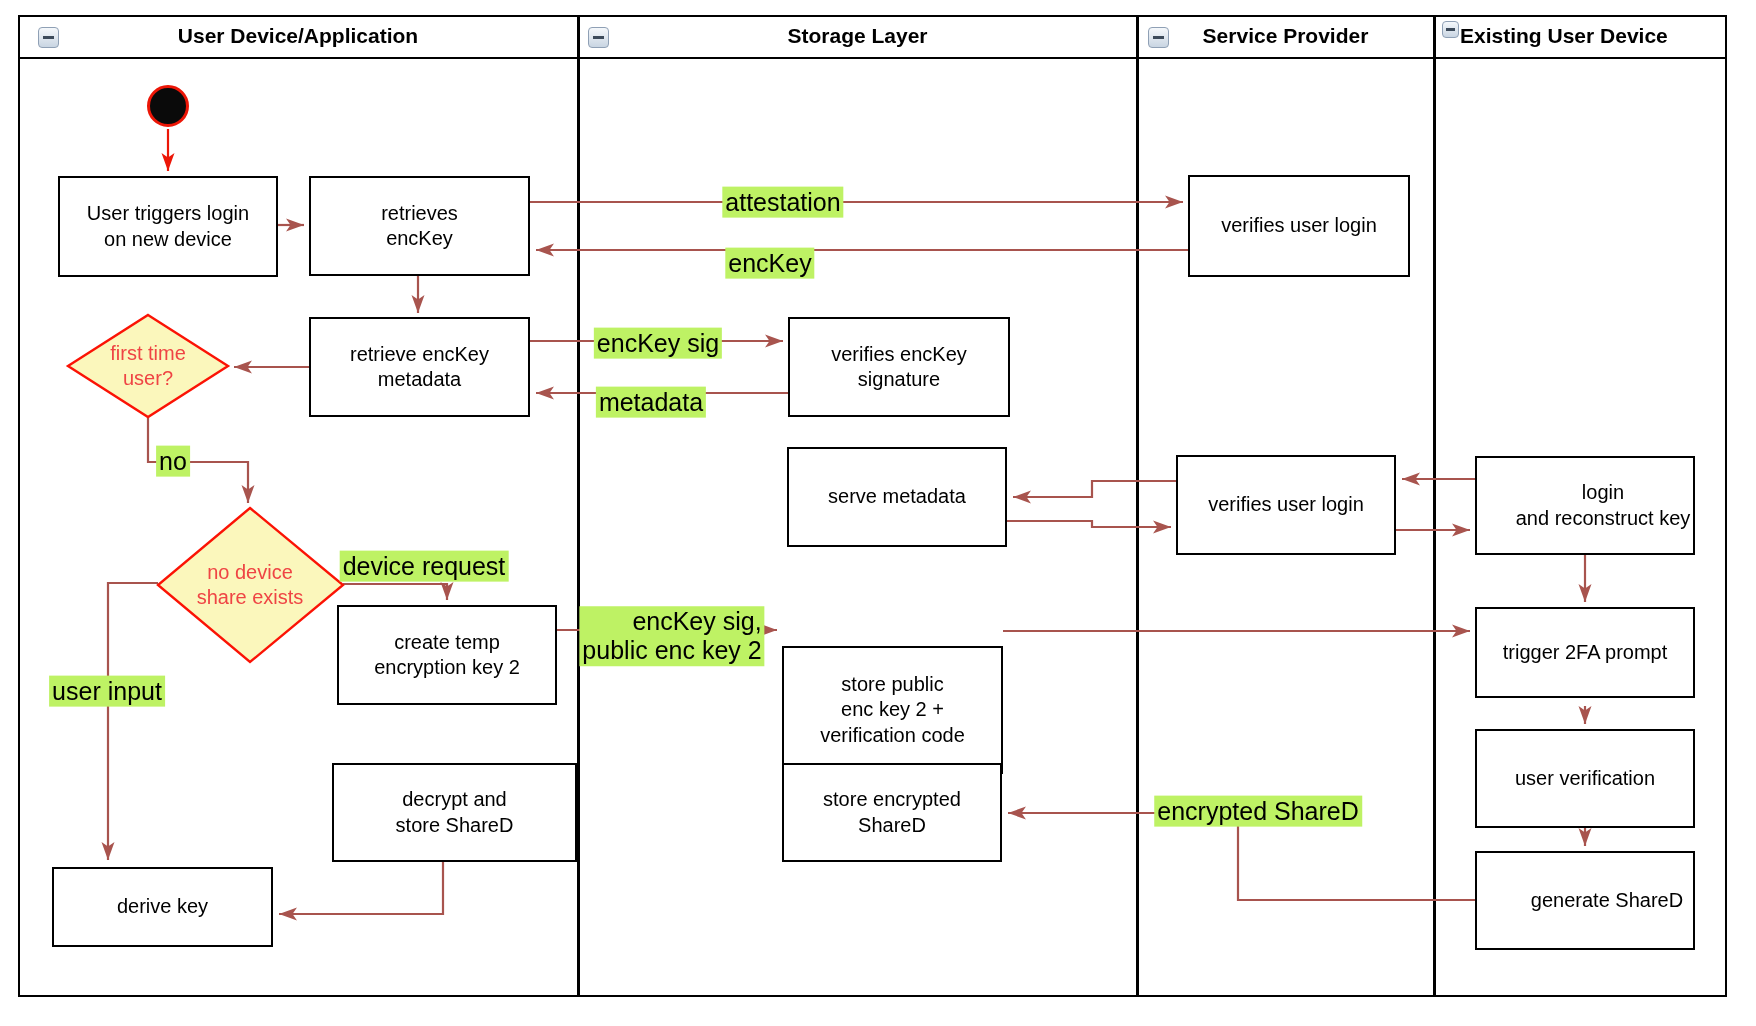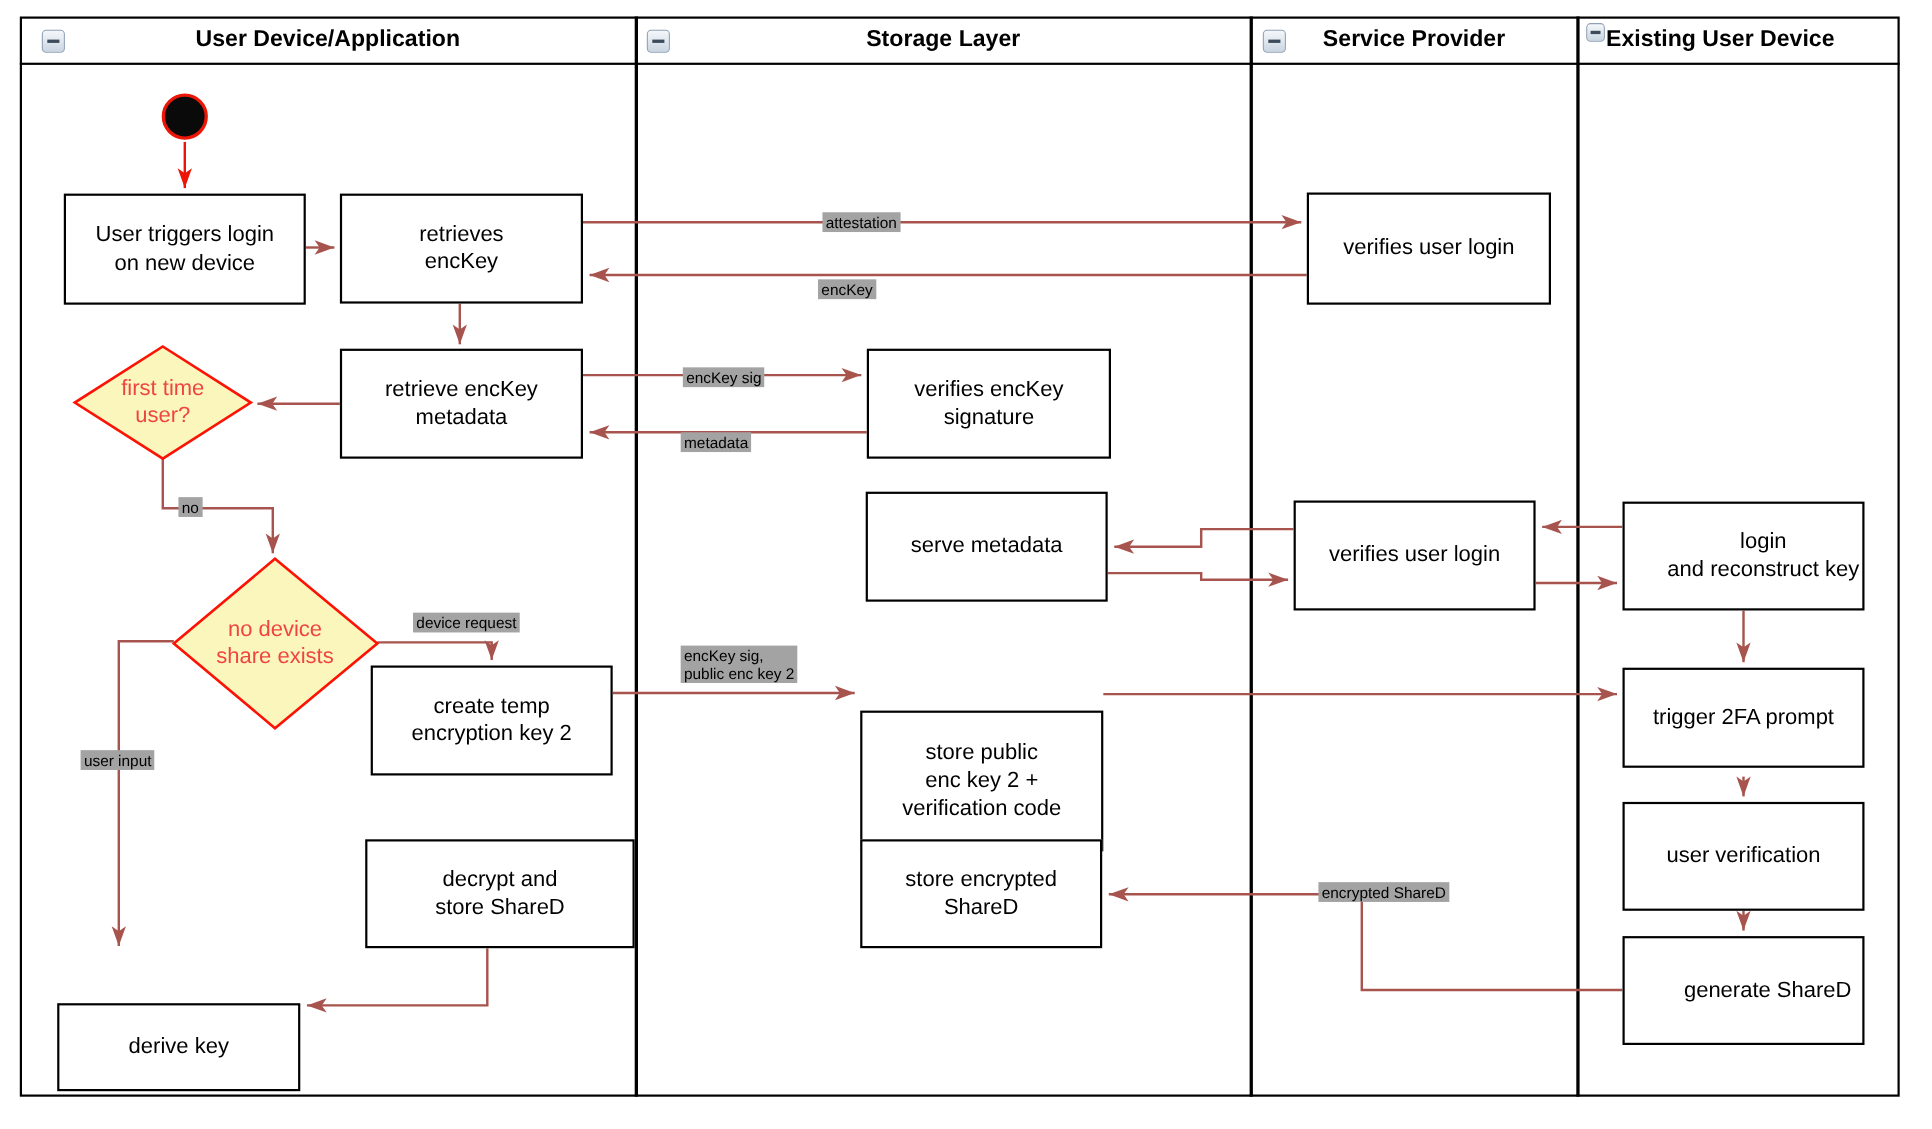--- a/index.html
+++ b/index.html
@@ -25,22 +25,22 @@
   .edge{stroke:var(--connector,#a8544e);stroke-width:2.2;fill:none;}
   .edge-start{stroke:var(--start-accent,#ec1607);stroke-width:2.2;fill:none;}
   #arrow path{fill:var(--connector,#a8544e);}
   #arrowStart path{fill:var(--start-accent,#ec1607);}
   .diamond{fill:var(--decision-fill,#fbf7bc);stroke:var(--decision-stroke,#fb1305);stroke-width:2.4;}
   .node{position:absolute;background:#fff;border:2.5px solid #000;box-sizing:border-box;
     display:flex;align-items:center;justify-content:center;text-align:center;
     white-space:pre-line;font-size:20px;line-height:1.27;color:#000;z-index:5;}
   .d-label{position:absolute;transform:translate(-50%,-50%);text-align:center;
     white-space:pre-line;font-size:20px;line-height:1.25;color:#ef4444;z-index:5;}
-  .edge-label{position:absolute;transform:translate(-50%,-50%);background:#a3a3a3;
-    text-align:left;white-space:pre-line;font-size:14px;line-height:1.15;
+  .edge-label{position:absolute;transform:translate(-50%,-50%);background:#bef264;
+    text-align:right;white-space:pre-line;font-size:25px;line-height:1.15;
     color:#000;padding:1px 3px;z-index:4;}
   .start-node{position:absolute;left:147px;top:85px;width:42px;height:42px;border-radius:50%;
     background:#0a0a0a;border:3px solid var(--start-accent,#ec1607);box-sizing:border-box;z-index:5;}
 </style>
 </head>
 <body>
 
 <div class="frame"></div>
 
 <div class="hdr" style="left:18px;width:560px;">
@@ -113,21 +113,21 @@
 <div class="node" style="left:58px;top:176px;width:220px;height:101px;">User triggers login
 on new device</div>
 <div class="node" style="left:309px;top:176px;width:221px;height:100px;">retrieves
 encKey</div>
 <div class="node" style="left:309px;top:317px;width:221px;height:100px;">retrieve encKey
 metadata</div>
 <div class="node" style="left:337px;top:605px;width:220px;height:100px;">create temp
 encryption key 2</div>
 <div class="node" style="left:332px;top:763px;width:245px;height:99px;">decrypt and
 store ShareD</div>
-<div class="node" style="left:52px;top:867px;width:221px;height:80px;margin-top:45px;">derive key</div>
+<div class="node" style="left:52px;top:867px;width:221px;height:80px;">derive key</div>
 <div class="node" style="left:788px;top:317px;width:222px;height:100px;">verifies encKey
 signature</div>
 <div class="node" style="left:787px;top:447px;width:220px;height:100px;">serve metadata</div>
 <div class="node" style="left:782px;top:605px;width:221px;height:128px;margin-top:41px;">store public
 enc key 2 +
 verification code</div>
 <div class="node" style="left:782px;top:763px;width:220px;height:99px;">store encrypted
 ShareD</div>
 <div class="node" style="left:1188px;top:175px;width:222px;height:102px;">verifies user login</div>
 <div class="node" style="left:1176px;top:455px;width:220px;height:100px;">verifies user login</div>
@@ -142,15 +142,15 @@
 <div class="d-label" style="left:250px;top:585px;">no device
 share exists</div>
 
 <div class="edge-label" style="left:783px;top:202px;">attestation</div>
 <div class="edge-label" style="left:770px;top:263px;">encKey</div>
 <div class="edge-label" style="left:658px;top:343px;">encKey sig</div>
 <div class="edge-label" style="left:651px;top:402px;">metadata</div>
 <div class="edge-label" style="left:173px;top:461px;">no</div>
 <div class="edge-label" style="left:424px;top:566px;">device request</div>
 <div class="edge-label" style="left:107px;top:691px;">user input</div>
-<div class="edge-label" style="left:672px;top:604px;">encKey sig,
+<div class="edge-label" style="left:672px;top:636px;">encKey sig,
 public enc key 2</div>
 <div class="edge-label" style="left:1258px;top:811px;">encrypted ShareD</div>
 
 </body></html>

